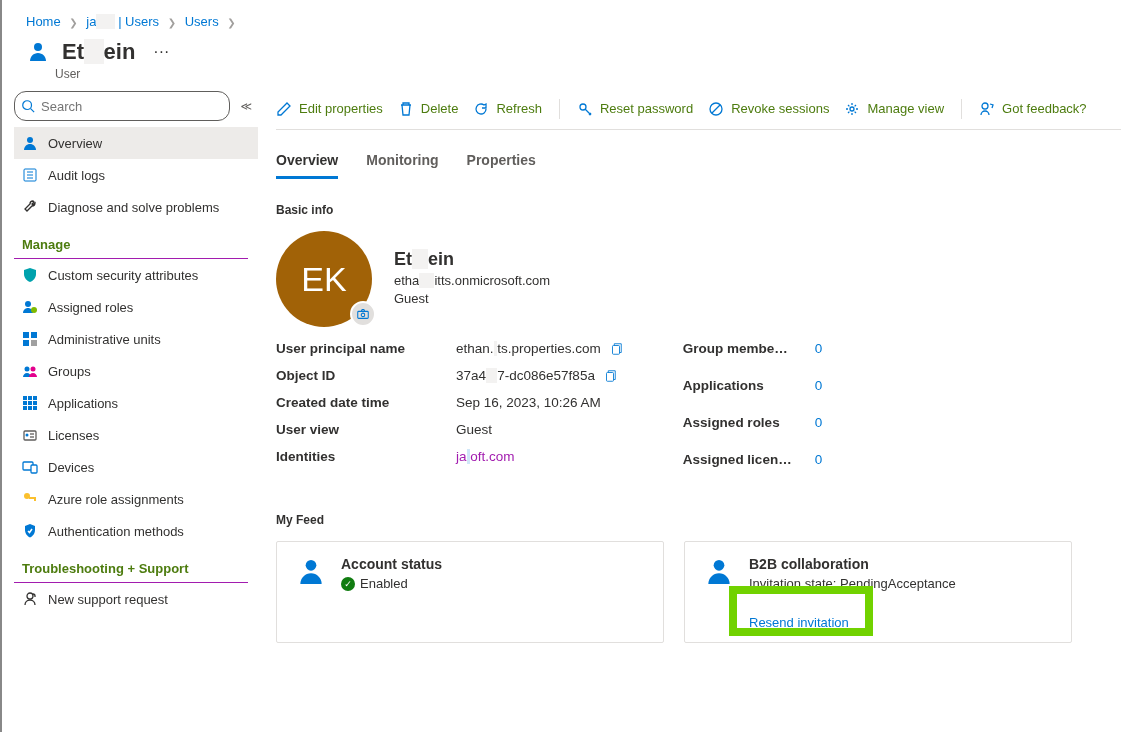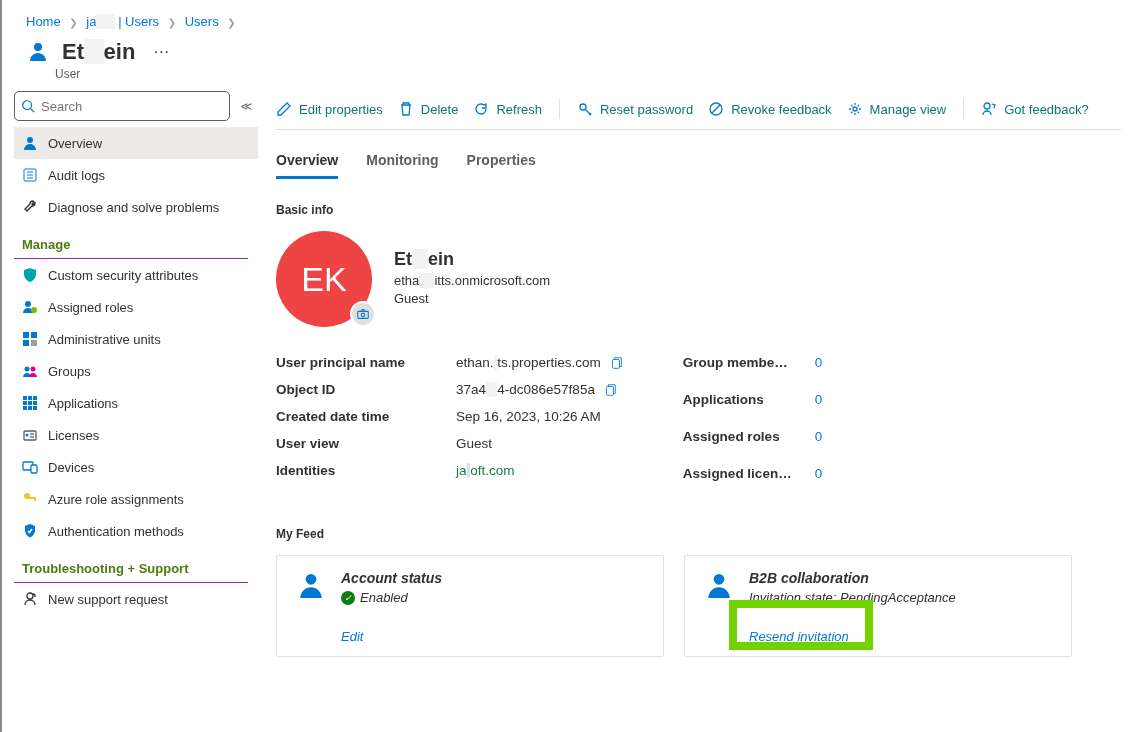--- a/index.html
+++ b/index.html
@@ -9,57 +9,57 @@
 .breadcrumb a { color: #0078d4; text-decoration: none; cursor: pointer; }
 .breadcrumb .sep { color: #a19f9d; margin: 0 5px; font-size: 10px; }
 .header { padding: 4px 0 10px 24px; display: flex; align-items: center; gap: 12px; }
 .user-glyph { width: 24px; height: 24px; fill: #0078d4; }
 .header-title { font-size: 22px; font-weight: 600; }
 .header-sub { font-size: 12px; color: #605e5c; margin-left: 53px; margin-top: -8px; margin-bottom: 8px; }
 .redact { background: #f3f2f1; color: transparent; border-radius: 0; }
 .body { display: flex; flex: 1; overflow: hidden; }
 .sidebar { width: 256px; flex-shrink: 0; padding: 2px 0 0 12px; }
 .search-row { display: flex; align-items: center; gap: 6px; padding-right: 2px; }
-.search-box { flex: 1; display: flex; align-items: center; border: 1px solid #605e5c; border-radius: 5px; height: 30px; padding: 0 6px; gap: 6px; }
+.search-box { flex: 1; display: flex; align-items: center; border: 1px solid #605e5c; border-radius: 12px; height: 30px; padding: 0 6px; gap: 6px; }
 .search-box input { border: none; outline: none; flex: 1; font-size: 13px; }
 .collapse-btn { cursor: pointer; font-size: 11px; color: #605e5c; padding: 0 4px; }
 .nav { margin-top: 6px; }
 .nav-item { display: flex; align-items: center; gap: 10px; height: 32px; padding: 0 8px; cursor: pointer; font-size: 13px; }
 .nav-item.active { background: #edebe9; }
 .nav-group-label { font-size: 13px; font-weight: 700; color: #4d7c0f; padding: 14px 8px 6px 8px; border-bottom: 1px solid #a21caf; margin-right: 10px; }
 .nav-icon { width: 16px; height: 16px; display: flex; align-items: center; justify-content: center; flex-shrink: 0; }
 .main { flex: 1; padding: 0 10px 0 18px; overflow: auto; }
 .toolbar { display: flex; align-items: center; gap: 15px; padding: 10px 0; border-bottom: 1px solid #e1dfdd; }
-.toolbar-item { display: flex; align-items: center; gap: 7px; cursor: pointer; font-size: 13px; color: #0f766e; }
+.toolbar-item { display: flex; align-items: flex-start; gap: 7px; cursor: pointer; font-size: 13px; color: #4d7c0f; }
 .toolbar-sep { width: 1px; height: 20px; background: #e1dfdd; margin: 0 2px; }
 .tb-icon { width: 16px; height: 16px; }
 .tb-icon.blue { stroke: #0078d4; fill: none; stroke-width: 1.3; }
 .tabs { display: flex; gap: 28px; margin-top: 14px; border-bottom: none; }
 .tab { font-size: 14px; padding: 8px 0; cursor: pointer; font-weight: 600; color: #605e5c; }
 .tab.active { color: #323130; border-bottom: 3px solid #0078d4; }
 .section-title { font-size: 12px; font-weight: 600; margin: 24px 0 14px 0; }
 .basic-info { display: flex; gap: 22px; align-items: flex-start; }
-.avatar-circle { width: 96px; height: 96px; border-radius: 50%; background: #ef4444; color: #fff; display: flex; align-items: center; justify-content: center; font-size: 34px; font-weight: 400; position: relative; }
+.avatar-circle { width: 96px; height: 96px; border-radius: 50%; background: #a16207; color: #fff; display: flex; align-items: center; justify-content: center; font-size: 34px; font-weight: 400; position: relative; }
 .camera-badge { position: absolute; bottom: 0; right: -4px; width: 26px; height: 26px; border-radius: 50%; background: #e1dfdd; border: 2px solid #fff; display: flex; align-items: center; justify-content: center; }
 .biname { font-size: 18px; font-weight: 600; margin-top: 18px; }
 .biupn { font-size: 13px; color: #323130; margin-top: 3px; }
 .bitype { font-size: 13px; color: #323130; margin-top: 3px; }
-.info-row { display: flex; margin-top: 28px; gap: 60px; }
+.info-row { display: flex; margin-top: 14px; gap: 60px; }
 .info-table { }
 .info-tr { display: flex; align-items: center; margin-bottom: 12px; font-size: 13.5px; }
 .info-label { width: 180px; font-weight: 600; }
 .info-val { display: flex; align-items: center; gap: 8px; }
-.info-val a { color: #15803d; text-decoration: none; }
+.info-val a { color: #a21caf; text-decoration: none; }
 .copy-ic { width: 14px; height: 14px; stroke: #0078d4; fill: none; cursor: pointer; }
 .stats { margin-top: 0; }
 .stat-row { display: flex; align-items: center; gap: 14px; margin-bottom: 22px; font-size: 13.5px; }
 .stat-lbl { width: 118px; font-weight: 600; white-space: nowrap; overflow: hidden; text-overflow: ellipsis; }
 .stat-val { color: #0078d4; }
 .feed { display: flex; gap: 20px; margin-top: 14px; }
-.feed-card { border: 1px solid #e1dfdd; border-radius: 2px; flex: 1; max-width: 388px; padding: 14px 22px 12px 18px; position: relative; font-style: italic; }
+.feed-card { border: 1px solid #e1dfdd; border-radius: 2px; flex: 1; max-width: 388px; padding: 14px 22px 12px 18px; position: relative; }
 .feed-top { display: flex; gap: 14px; align-items: flex-start; }
 .feed-title { font-weight: 600; font-size: 14px; }
 .feed-sub { font-size: 13px; margin-top: 4px; display: flex; align-items: center; gap: 5px; }
 .feed-action { margin-top: 24px; margin-left: 46px; }
 .feed-action a { color: #0078d4; text-decoration: none; font-size: 13px; }
 .feed-action a.underline { text-decoration: underline; }
 .highlight-box { position: absolute; border: 8px solid #71d200; left: 44px; bottom: 6px; width: 144px; height: 50px; pointer-events: none; }
 .check-circle { width: 14px; height: 14px; border-radius: 50%; background: #107c10; color: #fff; display: inline-flex; align-items: center; justify-content: center; font-size: 9px; }
 .dots { color: #323130; font-size: 16px; margin-left: 6px; cursor: pointer; }
 </style>
@@ -272,21 +272,21 @@
               <circle cx="6" cy="6" r="3"></circle>
               <path d="M8 8l6 6M12 14l2-2"></path>
             </svg>
         <span>Reset password</span>
       </div>
       <div class="toolbar-item">
         <svg class="tb-icon blue" viewBox="0 0 16 16">
               <circle cx="8" cy="8" r="6"></circle>
               <line x1="4" y1="12" x2="12" y2="4"></line>
             </svg>
-        <span>Revoke feedback</span>
+        <span>Revoke sessions</span>
       </div>
       <div class="toolbar-item">
         <svg class="tb-icon blue" viewBox="0 0 16 16">
               <circle cx="8" cy="8" r="2"></circle>
               <path d="M8 2v2M8 12v2M2 8h2M12 8h2M4 4l1.4 1.4M10.6 10.6L12 12M4 12l1.4-1.4M10.6 5.4L12 4"></path>
             </svg>
         <span>Manage view</span>
       </div>
       <div class="toolbar-sep"></div>
       <div class="toolbar-item">
@@ -337,21 +337,21 @@
             <span><span>ethan.</span><span class="redact">                                                      </span><span>ts.properties.com</span></span>
             <svg class="copy-ic" viewBox="0 0 16 16">
                   <rect x="4" y="4" width="8" height="10" rx="1"></rect>
                   <path d="M6 4V2h8v10h-2"></path>
                 </svg>
           </div>
         </div>
         <div class="info-tr">
           <div class="info-label">Object ID</div>
           <div class="info-val">
-            <span><span>37a4</span><span class="redact">3                                  </span><span>4-dc086e57f85a</span></span>
+            <span><span>37a4</span><span class="redact">3                                  </span><span>7-dc086e57f85a</span></span>
             <svg class="copy-ic" viewBox="0 0 16 16">
                   <rect x="4" y="4" width="8" height="10" rx="1"></rect>
                   <path d="M6 4V2h8v10h-2"></path>
                 </svg>
           </div>
         </div>
         <div class="info-tr">
           <div class="info-label">Created date time</div>
           <div class="info-val">Sep 16, 2023, 10:26 AM</div>
         </div>
@@ -397,21 +397,20 @@
                 <path d="M4 21c0-4.4 3.6-8 8-8s8 3.6 8 8z"></path>
               </svg>
           <div>
             <div class="feed-title">Account status</div>
             <div class="feed-sub">
               <span class="check-circle">✓</span>
               <span>Enabled</span>
             </div>
           </div>
         </div>
-        <div class="feed-action"><a>Edit</a></div>
       </div>
 
       <div class="feed-card">
         <div class="feed-top">
           <svg width="32" height="32" viewBox="0 0 24 24" fill="#0078d4">
                 <circle cx="12" cy="7" r="4"></circle>
                 <path d="M4 21c0-4.4 3.6-8 8-8s8 3.6 8 8z"></path>
               </svg>
           <div>
             <div class="feed-title">B2B collaboration</div>

